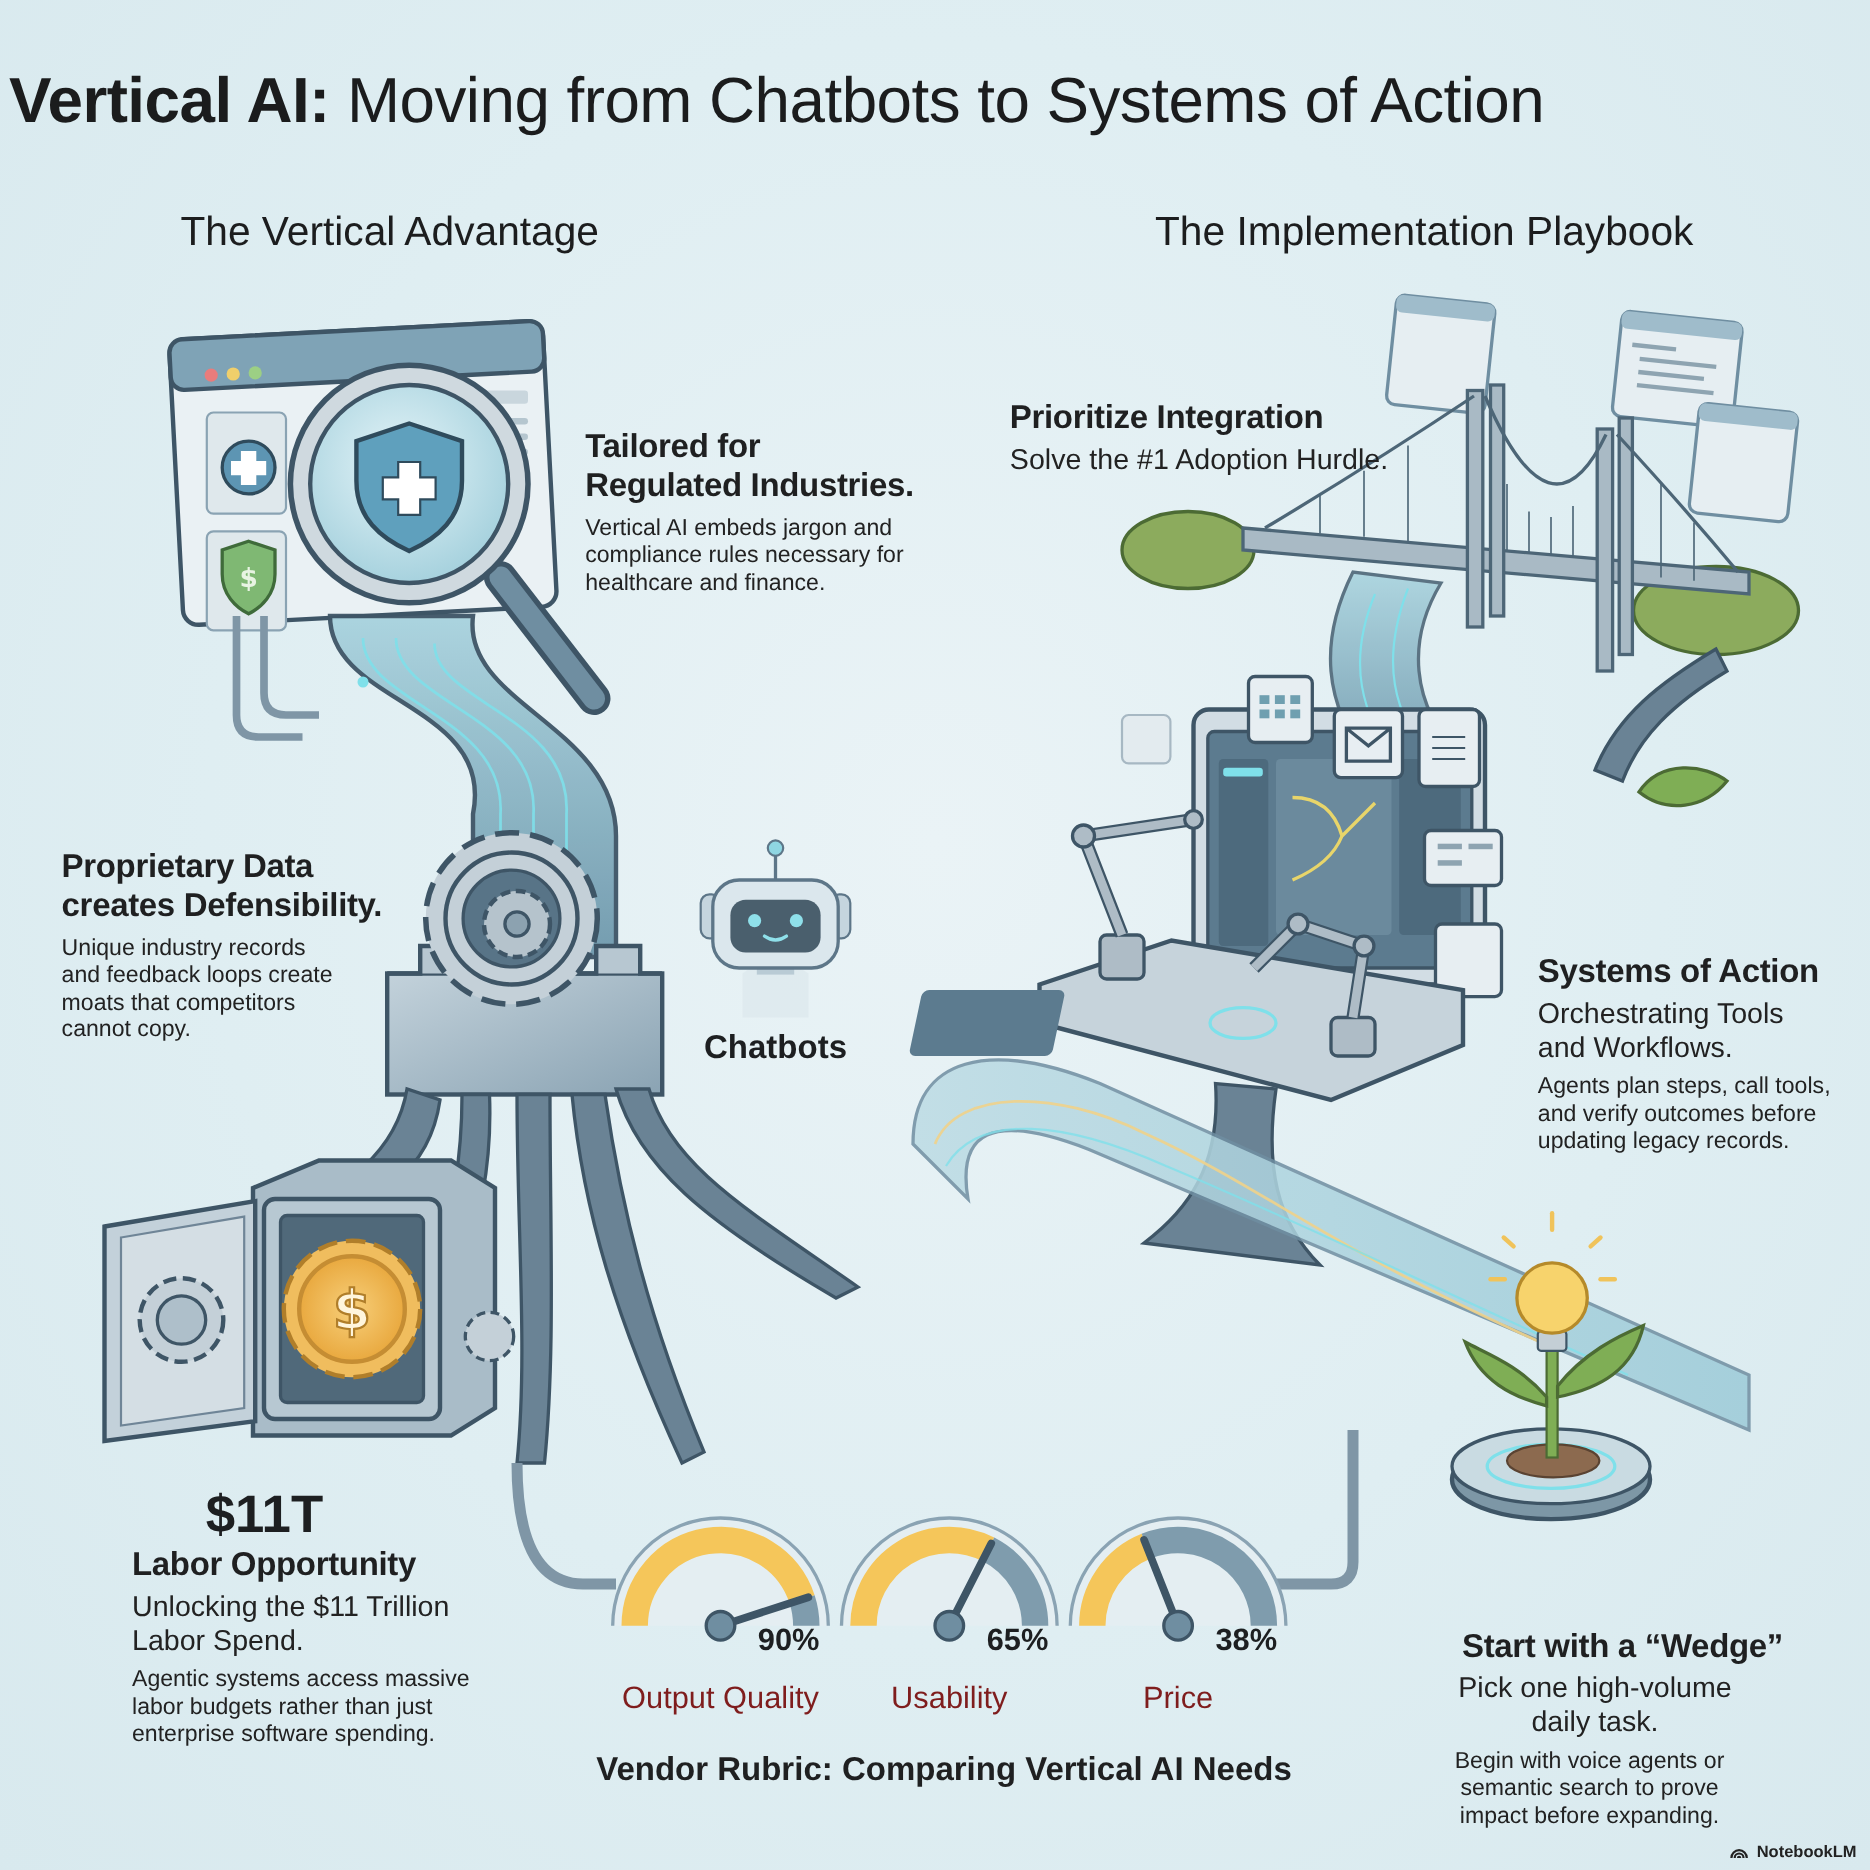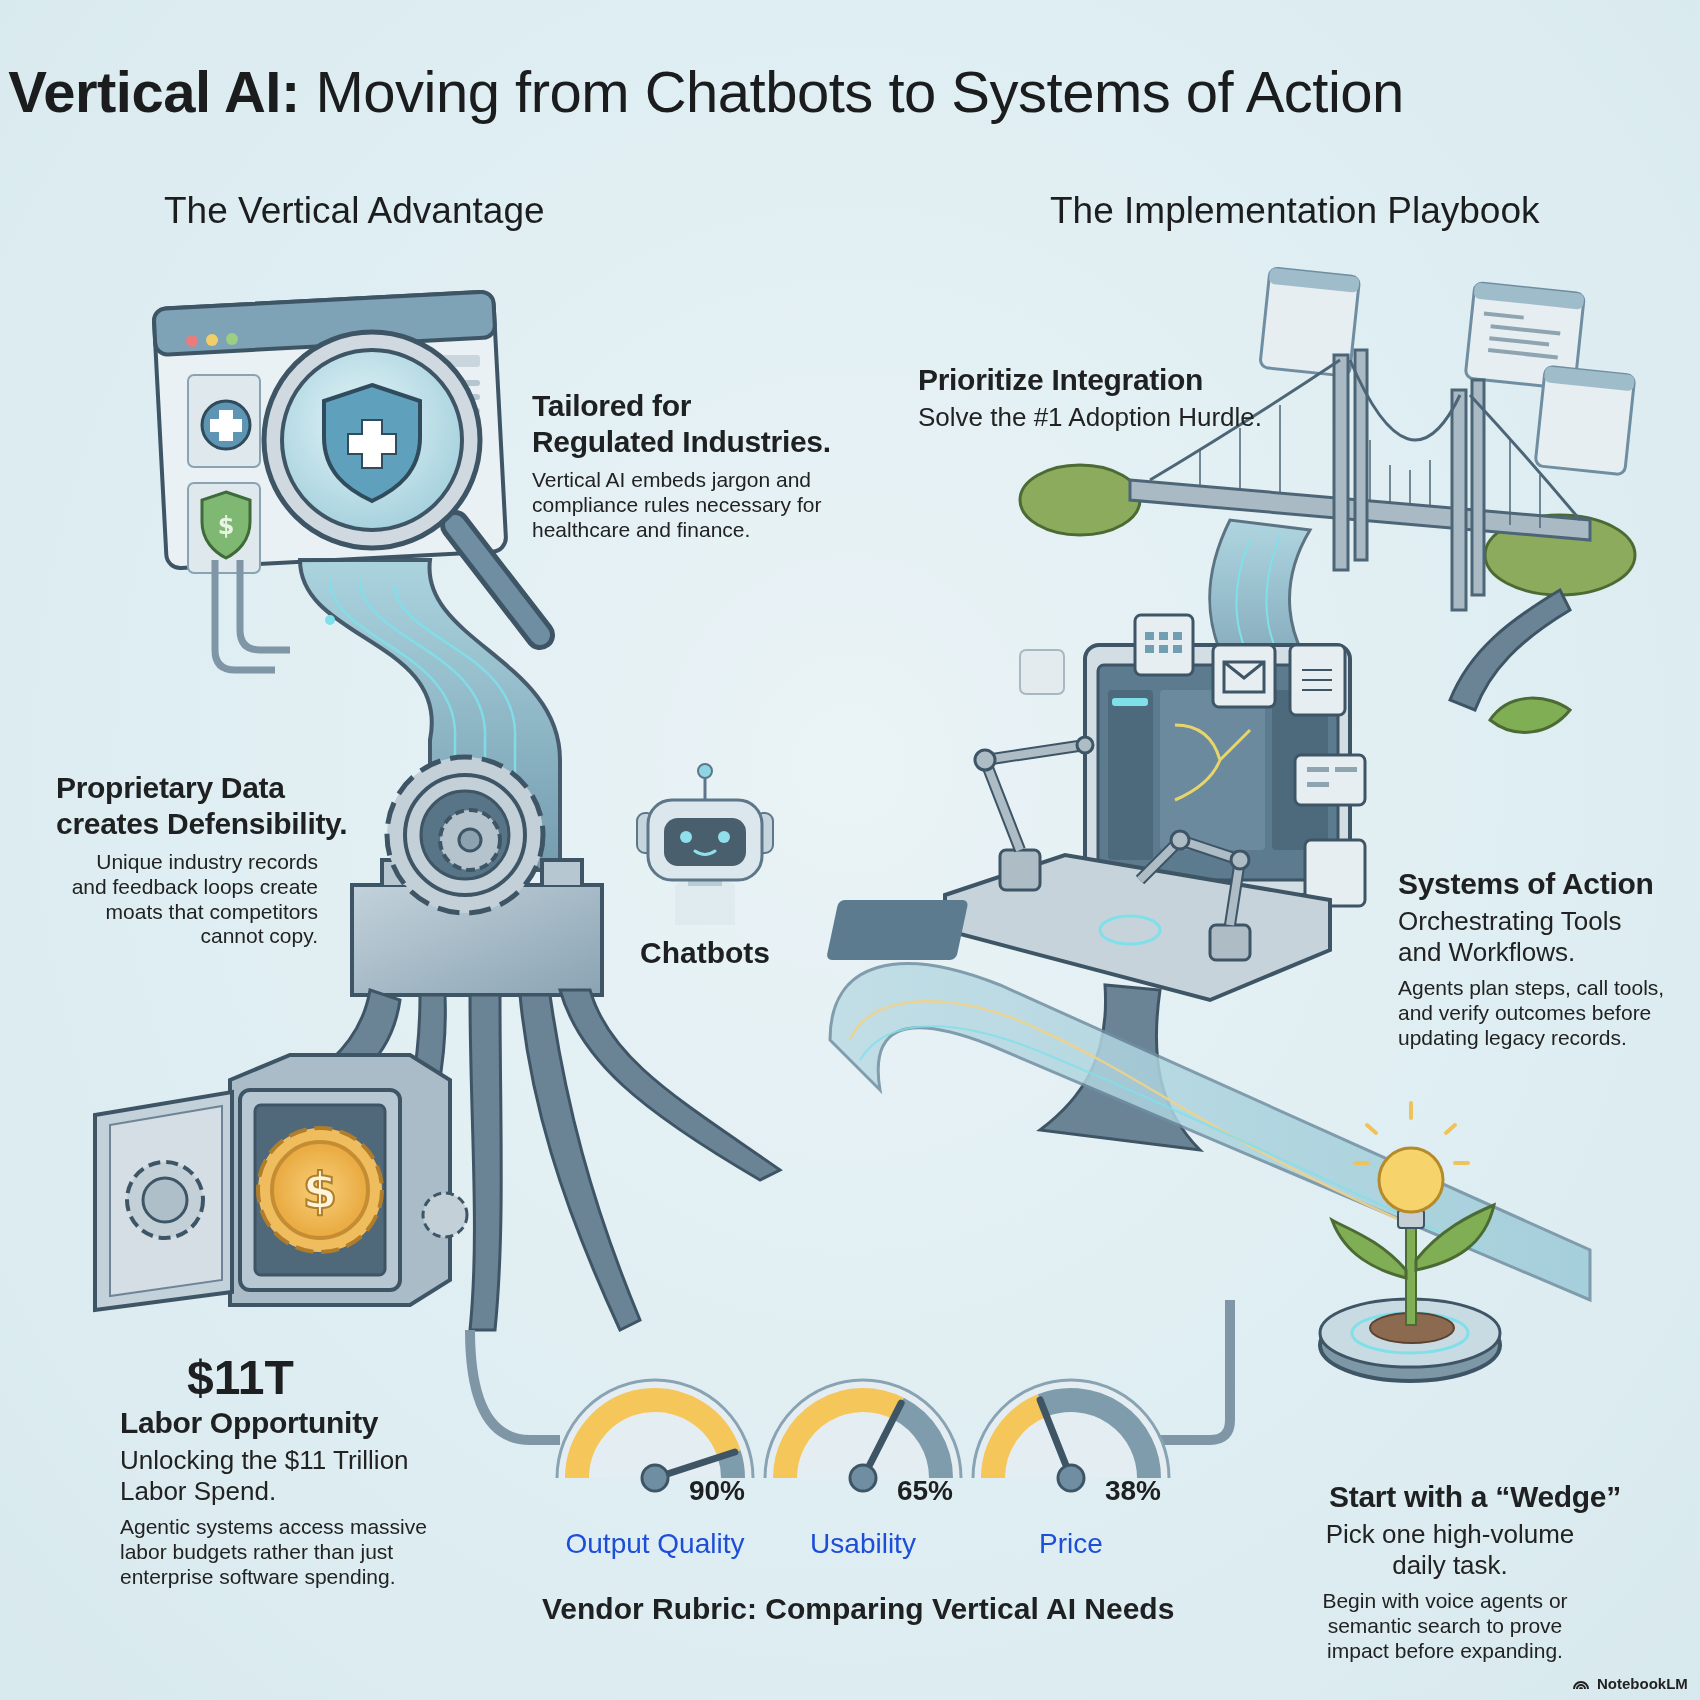--- a/index.html
+++ b/index.html
@@ -11,21 +11,21 @@
   .abs { position: absolute; }
   .title { left: 0; width: 1412px; top: 58px; text-align: center; font-size: 58px; letter-spacing: -0.5px; color: #1b1c1d; }
   .title b { font-weight: 700; }
   .title span.rest { font-weight: 400; }
   .section-h { font-size: 37px; color: #1c1d1e; }
   .blk h3 { margin: 0; font-size: 30px; font-weight: 700; line-height: 1.2; color: #1f2021; letter-spacing: -0.3px; }
   .blk .sub { font-size: 26px; line-height: 1.2; margin-top: 4px; color: #222; }
   .blk .body { font-size: 21px; line-height: 1.18; margin-top: 8px; color: #222; }
   .big { font-size: 48px; font-weight: 700; }
   .gauge-val { font-size: 28px; font-weight: 700; text-align: right; width: 180px; }
-  .gauge-lab { font-size: 28px; text-align: center; width: 220px; color: #1d4ed8; }
+  .gauge-lab { font-size: 28px; text-align: center; width: 220px; color: #7f1d1d; }
   .rubric { font-size: 30px; font-weight: 700; color: #1f2021; }
   .brand { font-size: 15px; font-weight: 700; color: #222; display: flex; align-items: center; gap: 8px; }
   svg { overflow: visible; }
 </style>
 </head>
 <body>
 
 <div class="abs title">
   <b>Vertical AI:</b><span class="rest"> Moving from Chatbots to Systems of Action</span>
 </div>
@@ -286,21 +286,21 @@
 
 <div class="abs blk" style="left:532px; top:388px; width:340px;">
   <h3>Tailored for</h3>
   <h3>Regulated Industries.</h3>
   <div class="body" style="width:300px;">Vertical AI embeds jargon and compliance rules necessary for healthcare and finance.</div>
 </div>
 
 <div class="abs blk" style="left:56px; top:770px; width:310px;">
   <h3>Proprietary Data</h3>
   <h3>creates Defensibility.</h3>
-  <div class="body" style="width:262px;text-align:right;">Unique industry records and feedback loops create moats that competitors cannot copy.</div>
+  <div class="body" style="width:262px;">Unique industry records and feedback loops create moats that competitors cannot copy.</div>
 </div>
 
 <div class="abs" style="left:640px; top:936px; font-size:30px; font-weight:700;">Chatbots</div>
 
 <div class="abs blk" style="left:120px; top:1350px; width:340px;">
   <div class="big" style="margin-left:67px;">$11T</div>
   <h3>Labor Opportunity</h3>
   <div class="sub" style="width:320px;">Unlocking the $11 Trillion Labor Spend.</div>
   <div class="body" style="width:335px;">Agentic systems access massive labor budgets rather than just enterprise software spending.</div>
 </div>

